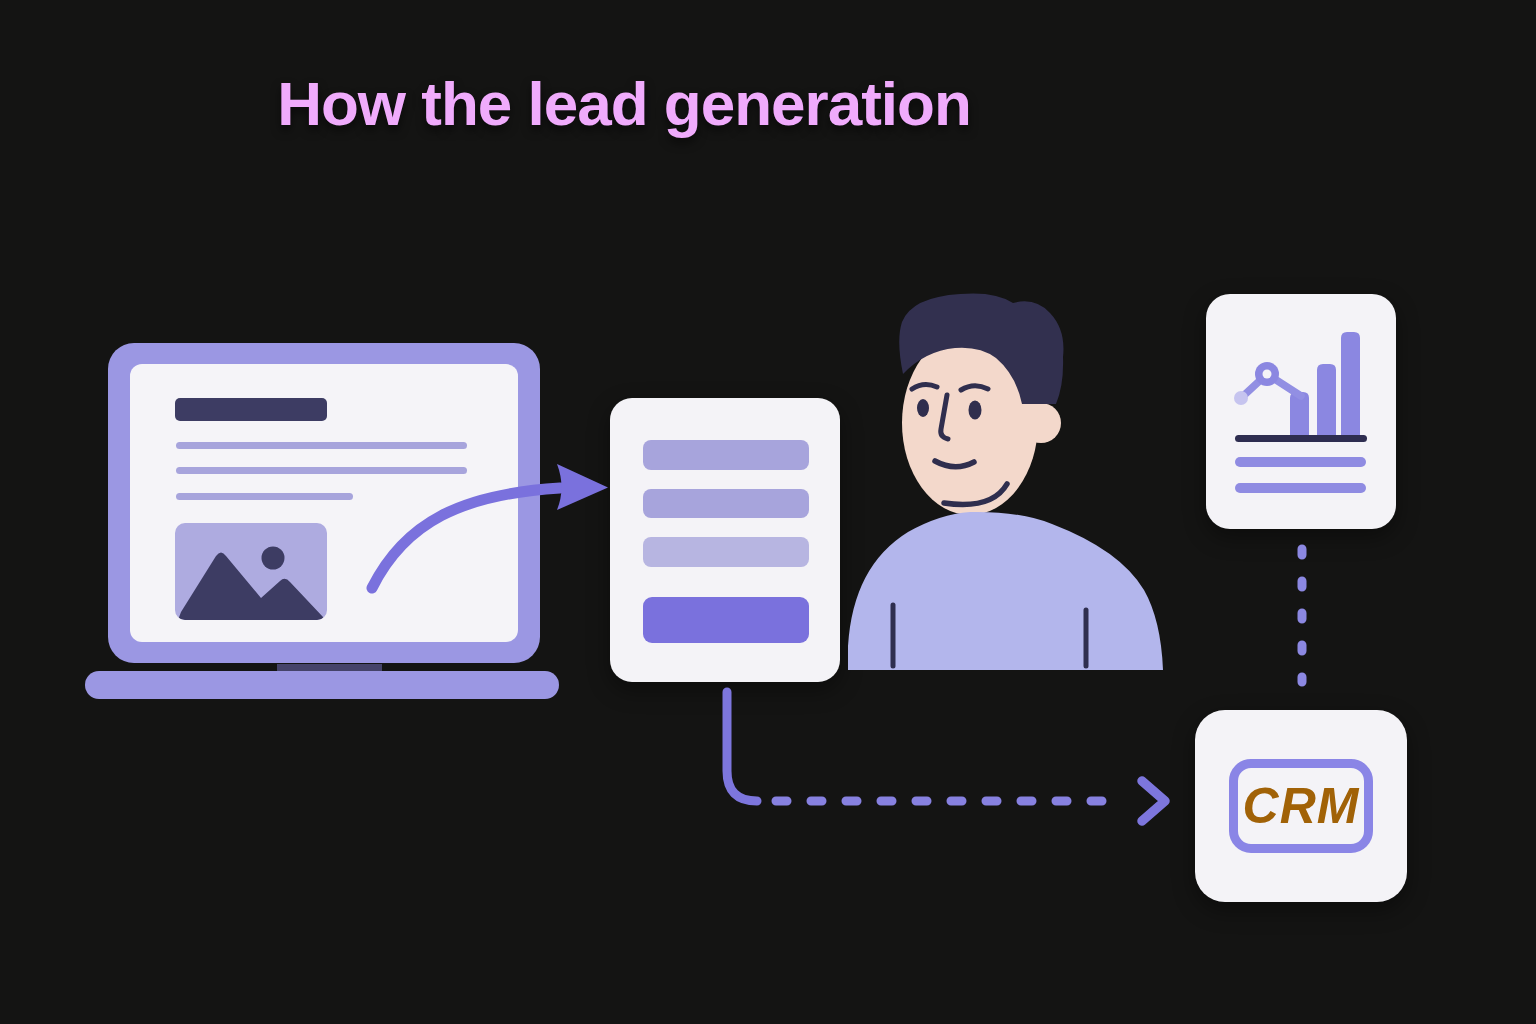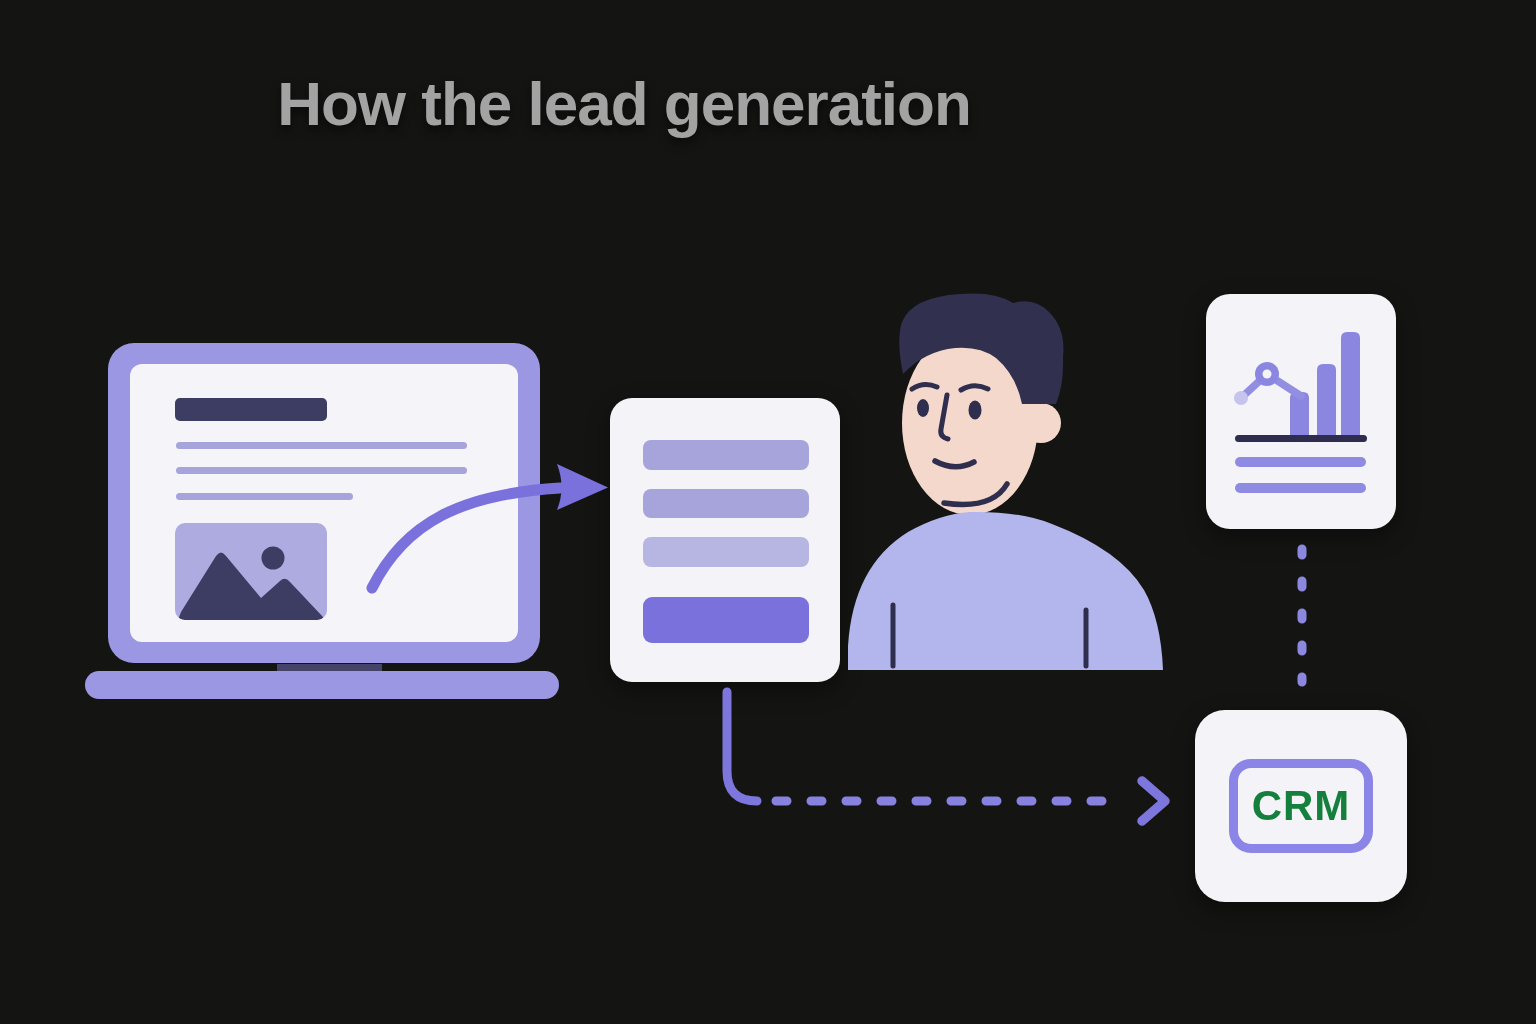--- a/index.html
+++ b/index.html
@@ -4,21 +4,21 @@
 <style>
   html,body{margin:0;padding:0;background:#141413;}
   .stage{
     position:relative;width:1536px;height:1024px;overflow:hidden;
     background:#141413;font-family:"Liberation Sans",sans-serif;
   }
   .abs{position:absolute;}
   
   .title{
     position:absolute;left:144px;top:64px;width:960px;
-    text-align:center;color:#a3a3a3;font-weight:700;font-size:62px;
+    text-align:center;color:#f0abfc;font-weight:700;font-size:62px;
     line-height:80px;letter-spacing:-1px;
     text-shadow:0 5px 10px rgba(0,0,0,.55);
   }
   
   .card{
     position:absolute;background:#f4f3f7;
     box-shadow:0 8px 22px rgba(0,0,0,.40);
   }
   
   .laptop-frame{left:108px;top:343px;width:432px;height:320px;background:#9b97e3;border-radius:26px;}
@@ -32,21 +32,21 @@
   .form-card{left:610px;top:398px;width:230px;height:284px;border-radius:22px;}
   .form-field{position:absolute;left:33px;width:166px;border-radius:8px;}
   
   .chart-card{left:1206px;top:294px;width:190px;height:235px;border-radius:24px;}
   
   .crm-card{left:1195px;top:710px;width:212px;height:192px;border-radius:30px;display:flex;align-items:center;justify-content:center;}
   .crm-badge{
     width:126px;height:76px;border:9px solid #8a85e6;border-radius:22px;
     display:flex;align-items:center;justify-content:center;
   }
-  .crm-text{font-size:42px;font-weight:700;color:#15803d;letter-spacing:1px;}
+  .crm-text{font-size:50px;font-weight:700;color:#a16207;letter-spacing:1px;font-style:italic;}
   svg{display:block;}
   .overlay{position:absolute;left:0;top:0;pointer-events:none;}
 </style>
 </head>
 <body>
 
 <div class="stage">
 
   <div class="title">
     <span style="display:block">How the lead generation</span>

